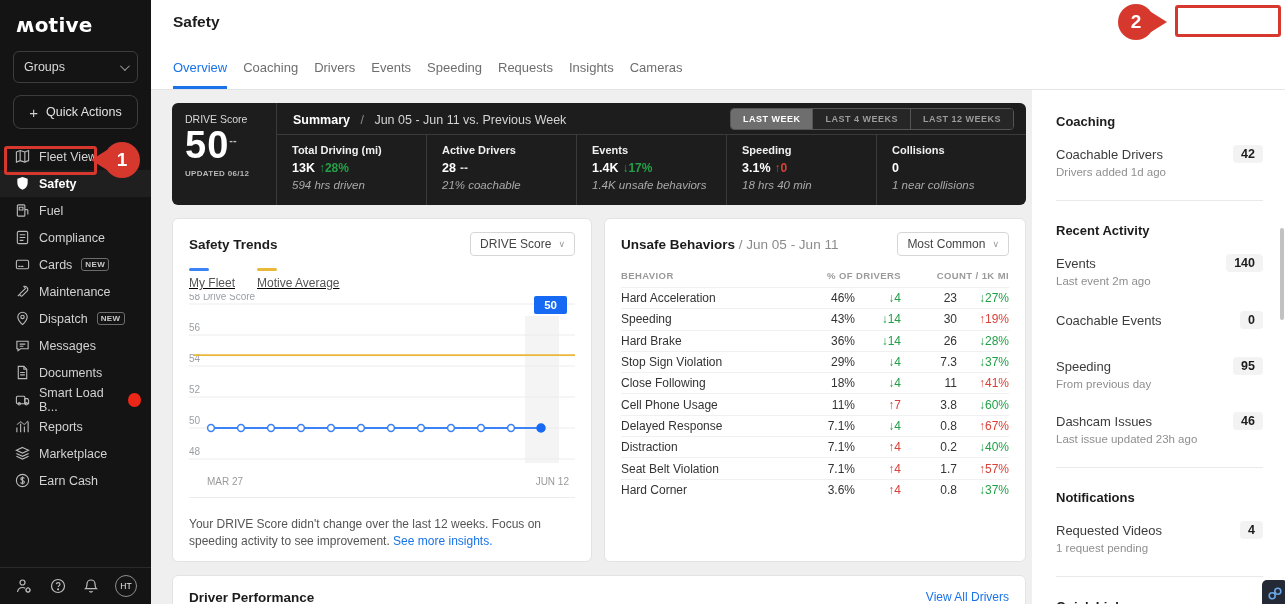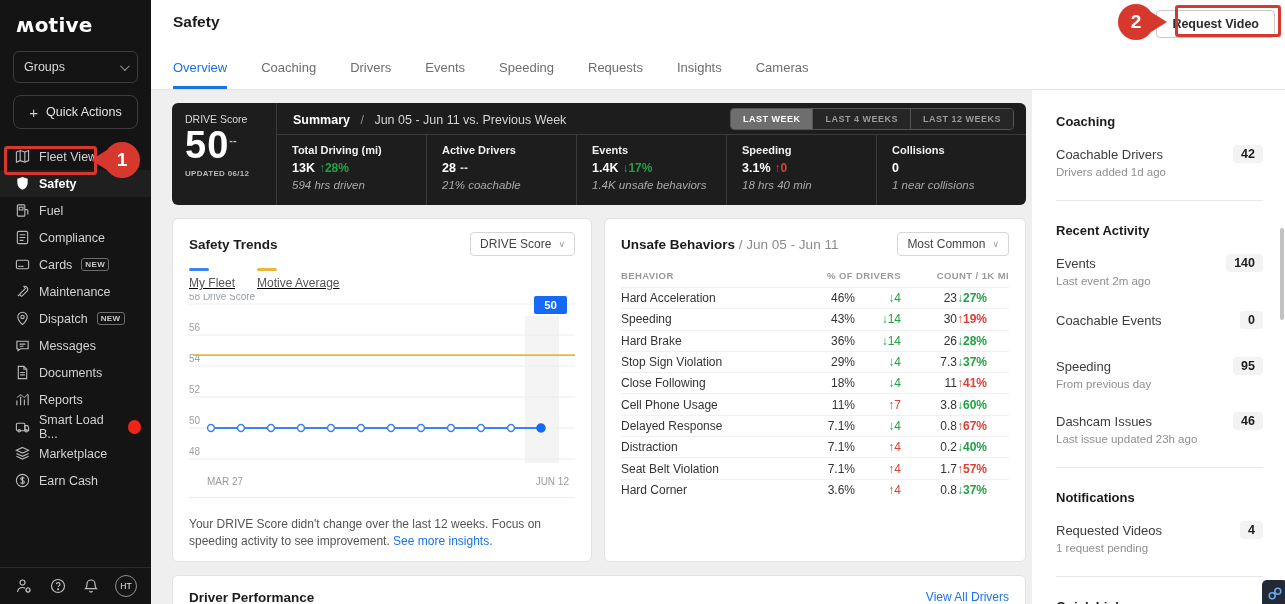--- a/index.html
+++ b/index.html
@@ -23,21 +23,21 @@
   .red-dot { width:14px; height:14px; border-radius:50%; background:#ee2617; margin-left:2px; }
   .sidebar-bottom { margin-top:auto; border-top:1px solid #2a2a2a; height:37px; display:flex; align-items:center; justify-content:space-between; padding:0 14px; }
   .sb-icon { width:20px; height:20px; display:flex; align-items:center; justify-content:center; color:#bdbdbd; cursor:pointer; }
   .sb-icon svg { width:16px; height:16px; }
   .avatar { width:22px; height:22px; border:1px solid #8e8e8e; border-radius:50%; display:flex; align-items:center; justify-content:center; font-size:8.5px; font-weight:normal; color:#e6e6e6; cursor:pointer; }
 
   
   .content { flex:1; display:flex; flex-direction:column; }
   .topbar { position:relative; background:#fff; height:90px; border-bottom:1px solid #e4e4e4; }
   .page-title { position:absolute; left:22px; top:13px; font-size:15.5px; font-weight:bold; color:#1c1c1c; }
-  .tabs { position:absolute; left:22px; bottom:0; display:flex; gap:34px; }
+  .tabs { position:absolute; left:22px; bottom:0; display:flex; gap:16px; }
   .tab { font-size:13px; color:#6e6e6e; padding-bottom:11px; cursor:pointer; border-bottom:3px solid transparent; }
   .tab.active { color:#1a73e8; border-bottom-color:#1a73e8; }
   .request-video-btn { position:absolute; right:10px; top:10px; background:#fff; border:1px solid #c9c9c9; border-radius:4px; padding:6px 15px; font-size:12.5px; font-weight:bold; color:#2b2b2b; cursor:pointer; }
 
   .body { flex:1; display:flex; background:#efefef; min-height:0; }
   .main { width:881px; min-width:881px; padding:13px 6px 0 21px; }
 
   
   .summary-card { width:854px; height:102px; background:#1d1d1d; border-radius:6px; display:flex; color:#fff; overflow:hidden; }
   .score { width:105px; min-width:105px; border-right:1px solid #3a3a3a; padding:10px 0 0 13px; }
@@ -84,21 +84,21 @@
   .trend-footer { border-top:1px solid #ececec; margin-top:10px; padding-top:18px; font-size:12px; color:#555; line-height:1.45; }
   .trend-footer a { color:#1a73e8; text-decoration:none; cursor:pointer; }
 
   .behaviors-card { width:422px; height:344px; padding:13px 16px 0 16px; }
   .bt-head { display:flex; font-size:9.5px; font-weight:bold; letter-spacing:.4px; color:#9a9a9a; margin-top:14px; padding-bottom:6px; }
   .bt-row { display:flex; align-items:center; height:21.3px; border-top:1px solid #f0f0f0; font-size:12px; color:#333; }
   .c-name { flex:1; }
   .c-pct { width:42px; text-align:right; }
   .c-pctd { width:46px; text-align:right; font-weight:normal; }
   .c-count { width:56px; text-align:right; }
-  .c-countd { width:52px; text-align:left;font-weight:bold; }
+  .c-countd { width:52px; text-align:right; }
   .bt-head .h-drivers { width:88px; text-align:right; }
   .bt-head .h-count { width:108px; text-align:right; }
 
   
   .perf-card { margin-top:13px; width:854px; height:44px; display:flex; align-items:center; justify-content:space-between; padding:0 16px; }
   .perf-link { font-size:12px; color:#1a73e8; text-decoration:none; cursor:pointer; }
 
   
   .rightpanel { flex:1; background:#fff; padding:24px 22px 0 24px; overflow:hidden; }
   .rp-section-title { font-size:13px; font-weight:bold; color:#1c1c1c; }
@@ -210,37 +210,37 @@
             <svg viewBox="0 0 16 16" fill="none" stroke="#b9b9b9" stroke-width="1.2">
               <path d="M3.5 1.5h6l3 3v10h-9z"></path>
               <path d="M9.5 1.5v3h3M5.5 8h5M5.5 10.5h5"></path>
             </svg>
           </span>
         <span>Documents</span>
       </div>
       <div class="nav-item">
         <span class="nicon">
             <svg viewBox="0 0 16 16" fill="none" stroke="#b9b9b9" stroke-width="1.2">
-              <path d="M2 14V9M6 14V5M10 14V8M14 14V3"></path>
-              <path d="M2 6l4-3 4 3 4-4" opacity=".7"></path>
-            </svg>
-          </span>
-        <span>Reports</span>
-      </div>
-      <div class="nav-item">
-        <span class="nicon">
-            <svg viewBox="0 0 16 16" fill="none" stroke="#b9b9b9" stroke-width="1.2">
               <rect x="1.5" y="4.5" width="9" height="8" rx="1"></rect>
               <path d="M10.5 7h3l1 2v3.5h-4z"></path>
               <circle cx="4.5" cy="12.5" r="1.3"></circle>
               <circle cx="12" cy="12.5" r="1.3"></circle>
             </svg>
           </span>
         <span>Smart Load B...</span>
         <span class="red-dot"></span>
+      </div>
+      <div class="nav-item">
+        <span class="nicon">
+            <svg viewBox="0 0 16 16" fill="none" stroke="#b9b9b9" stroke-width="1.2">
+              <path d="M2 14V9M6 14V5M10 14V8M14 14V3"></path>
+              <path d="M2 6l4-3 4 3 4-4" opacity=".7"></path>
+            </svg>
+          </span>
+        <span>Reports</span>
       </div>
       <div class="nav-item">
         <span class="nicon">
             <svg viewBox="0 0 16 16" fill="none" stroke="#b9b9b9" stroke-width="1.2">
               <path d="M8 1.5l6.5 3L8 7.5l-6.5-3zM1.5 8l6.5 3 6.5-3M1.5 11l6.5 3 6.5-3"></path>
             </svg>
           </span>
         <span>Marketplace</span>
       </div>
       <div class="nav-item">
@@ -274,21 +274,20 @@
             <path d="M8 2a4 4 0 014 4c0 3 .8 4 1.5 4.7H2.5C3.2 10 4 9 4 6a4 4 0 014-4zM6.5 13a1.6 1.6 0 003 0"></path>
           </svg>
         </span>
       <span class="avatar">HT</span>
     </div>
   </aside>
 
   <div class="content">
     <header class="topbar">
       <div class="page-title">Safety</div>
-      <button class="request-video-btn">Request Video</button>
       <div class="tabs">
         <div class="tab active">Overview</div>
         <div class="tab">Coaching</div>
         <div class="tab">Drivers</div>
         <div class="tab">Events</div>
         <div class="tab">Speeding</div>
         <div class="tab">Requests</div>
         <div class="tab">Insights</div>
         <div class="tab">Cameras</div>
       </div>

